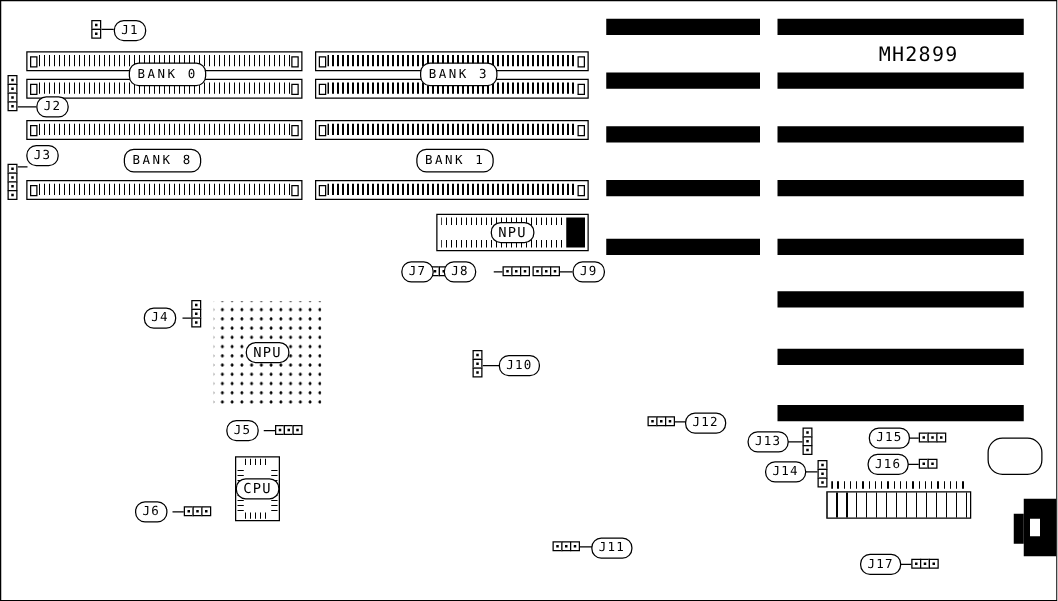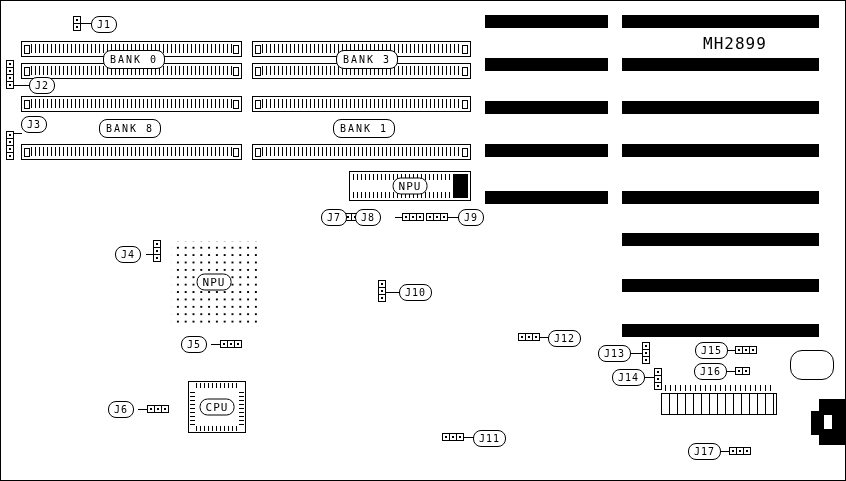--- a/index.html
+++ b/index.html
@@ -127,21 +127,21 @@
     <div class="tick-top"></div>
     <div class="tick-bottom"></div>
     <div class="endcap"></div>
     <div class="chiplabel">NPU</div>
   </div>
 
   <div class="pga" style="left:170px;top:240px;width:86px;height:82px">
     <div class="chiplabel">NPU</div>
   </div>
 
-  <div class="plcc" style="left:187px;top:380px;width:58px;height:52px">
+  <div class="plcc" style="left:187px;top:364px;width:36px;height:52px">
     <div class="et top"></div>
     <div class="et bot"></div>
     <div class="es left"></div>
     <div class="es right"></div>
     <div class="chiplabel">CPU</div>
   </div>
 
   <div class="pins v" style="left:72px;top:15px">
       <i class="pin"></i>
       <i class="pin"></i>

